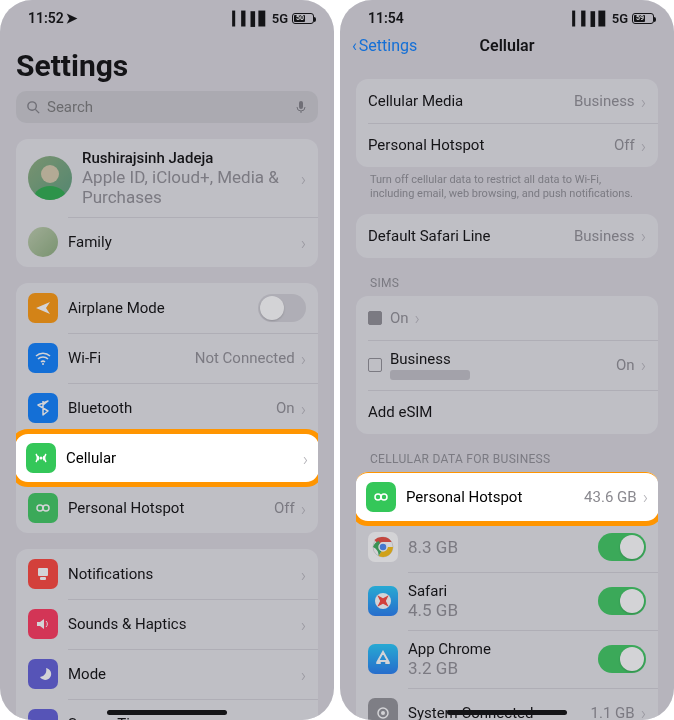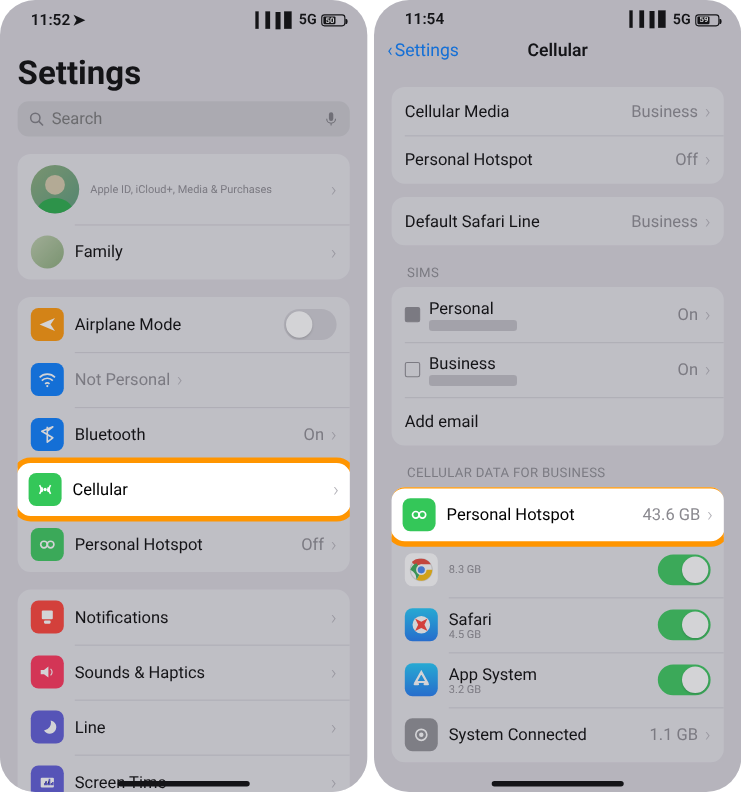--- a/index.html
+++ b/index.html
@@ -22,21 +22,21 @@
   .search input { border:none; background:transparent; flex:1; font-size:15px; color:#333; outline:none;}
   .search .mic { width:14px; height:14px; }
 
   .group { background:#e5e4e9; border-radius:12px; margin-top:16px; overflow:hidden; }
   .row { display:flex; align-items:center; padding:10px 12px; position:relative; min-height:44px; }
   .row + .row::before { content:""; position:absolute; top:0; left:52px; right:0; height:1px; background:#cfced4; }
   .row.simplepad + .row::before { left:12px; }
   .row .iconbox { width:30px; height:30px; border-radius:7px; display:flex; align-items:center; justify-content:center; margin-right:10px; flex-shrink:0; }
   .row .appicon { width:30px; height:30px; border-radius:7px; margin-right:10px; flex-shrink:0; display:flex; align-items:center; justify-content:center; }
   .row .label { flex:1; font-size:15px; color:#000; }
-  .row .sublabel { font-size:10px; color:#8a898f; }
+  .row .sublabel { font-size:17px; color:#8a898f; }
   .row .value { font-size:15px; color:#8a898f; margin-right:6px; }
   .chevron { color:#b3b2b8; font-size:18px; font-weight:300; }
   .avatar { width:44px; height:44px; border-radius:22px; background:linear-gradient(135deg,#8a7,#597); margin-right:10px; flex-shrink:0; display:flex; align-items:center; justify-content:center; overflow:hidden;}
   .avatar-sm { width:30px; height:30px; border-radius:15px; background:linear-gradient(135deg,#bca,#8a7); margin-right:10px; flex-shrink:0;}
   .toggle-off { width:48px; height:28px; border-radius:14px; background:#cfced4; position:relative; }
   .toggle-off::after { content:""; position:absolute; left:2px; top:2px; width:24px; height:24px; border-radius:12px; background:#fff; box-shadow:0 1px 2px rgba(0,0,0,0.2);}
   .toggle-on { width:48px; height:28px; border-radius:14px; background:#34c759; position:relative; }
   .toggle-on::after { content:""; position:absolute; right:2px; top:2px; width:24px; height:24px; border-radius:12px; background:#fff; box-shadow:0 1px 2px rgba(0,0,0,0.2);}
 
   .highlight-wrap { position:relative; margin: 0 -2px; z-index:10;}
@@ -89,20 +89,21 @@
 
     <div class="group">
       <div class="row">
         <div class="avatar">
             <svg width="44" height="44">
               <circle cx="22" cy="18" r="9" fill="#d4c9a8"></circle>
               <ellipse cx="22" cy="42" rx="16" ry="12" fill="#2a4"></ellipse>
             </svg>
           </div>
         <div style="flex:1">
+          <div class="label" style="font-weight:500">Rushirajsinh Jadeja</div>
           <div class="sublabel">Apple ID, iCloud+, Media &amp; Purchases</div>
         </div>
         <span class="chevron">›</span>
       </div>
       <div class="row">
         <div class="avatar-sm"></div>
         <div class="label">Family</div>
         <span class="chevron">›</span>
       </div>
     </div>
@@ -117,21 +118,22 @@
         <div class="label">Airplane Mode</div>
         <div class="toggle-off"></div>
       </div>
       <div class="row">
         <div class="iconbox" style="background:#007aff">
             <svg width="18" height="18" viewBox="0 0 18 18">
               <path d="M2 7a10 10 0 0114 0M4 10a7 7 0 0110 0M7 13a3 3 0 014 0" stroke="#fff" stroke-width="1.5" fill="none"></path>
               <circle cx="9" cy="15" r="1" fill="#fff"></circle>
             </svg>
           </div>
-        <div class="value">Not Personal</div>
+        <div class="label">Wi-Fi</div>
+        <div class="value">Not Connected</div>
         <span class="chevron">›</span>
       </div>
       <div class="row">
         <div class="iconbox" style="background:#007aff">
             <svg width="18" height="18" viewBox="0 0 18 18">
               <path d="M9 2v14l5-4-10-6 10-4-5 4" stroke="#fff" stroke-width="1.5" fill="none" stroke-linejoin="round"></path>
             </svg>
           </div>
         <div class="label">Bluetooth</div>
         <div class="value">On</div>
@@ -183,21 +185,21 @@
           </div>
         <div class="label">Sounds &amp; Haptics</div>
         <span class="chevron">›</span>
       </div>
       <div class="row">
         <div class="iconbox" style="background:#5856d6">
             <svg width="18" height="18" viewBox="0 0 18 18">
               <path d="M12 3a6 6 0 11-6 9 7 7 0 006-9z" fill="#fff"></path>
             </svg>
           </div>
-        <div class="label">Line</div>
+        <div class="label">Mode</div>
         <span class="chevron">›</span>
       </div>
       <div class="row">
         <div class="iconbox" style="background:#5856d6">
             <svg width="18" height="18" viewBox="0 0 18 18">
               <rect x="3" y="5" width="12" height="9" rx="1" fill="#fff"></rect>
               <path d="M6 11h2v-3M9 11h2v-5M12 11h2v-2" stroke="#5856d6" stroke-width="1.5"></path>
             </svg>
           </div>
         <div class="label">Screen Time</div>
@@ -237,51 +239,48 @@
         <div class="label">Cellular Media</div>
         <div class="value">Business</div>
         <span class="chevron">›</span>
       </div>
       <div class="row simplepad">
         <div class="label">Personal Hotspot</div>
         <div class="value">Off</div>
         <span class="chevron">›</span>
       </div>
     </div>
+    <div class="foot-note">Turn off cellular data to restrict all data to Wi-Fi, including email, web browsing, and push notifications.</div>
 
     <div class="group" style="margin-top:12px">
       <div class="row simplepad">
         <div class="label">Default Safari Line</div>
         <div class="value">Business</div>
         <span class="chevron">›</span>
       </div>
     </div>
 
     <div class="section-header">SIMs</div>
     <div class="group" style="margin-top:0">
       <div class="row simplepad">
         <div class="simsq filled"></div>
-        <div style="flex:1">
-          <div class="label">Personal</div>
-          <div class="blurbar"></div>
-        </div>
         <div class="value">On</div>
         <span class="chevron">›</span>
       </div>
       <div class="row simplepad">
         <div class="simsq"></div>
         <div style="flex:1">
           <div class="label">Business</div>
           <div class="blurbar"></div>
         </div>
         <div class="value">On</div>
         <span class="chevron">›</span>
       </div>
       <div class="row simplepad">
-        <div class="label add-link">Add email</div>
+        <div class="label add-link">Add eSIM</div>
       </div>
     </div>
 
     <div class="section-header">CELLULAR DATA FOR BUSINESS</div>
     <div class="group" style="margin-top:0">
       <div class="highlight-wrap">
         <div class="row">
           <div class="iconbox" style="background:#34c759">
               <svg width="18" height="18" viewBox="0 0 18 18">
                 <circle cx="6" cy="9" r="3" stroke="#fff" stroke-width="1.5" fill="none"></circle>
@@ -324,21 +323,21 @@
         </div>
         <div class="toggle-on"></div>
       </div>
       <div class="row">
         <div class="appicon" style="background:linear-gradient(#1ac7fb,#1a77f2)">
             <svg width="18" height="18" viewBox="0 0 18 18">
               <path d="M9 2l5 9H4zM3 13h3M12 13h3" stroke="#fff" stroke-width="2" stroke-linecap="round" fill="none"></path>
             </svg>
           </div>
         <div style="flex:1">
-          <div class="label">App System</div>
+          <div class="label">App Chrome</div>
           <div class="sublabel">3.2 GB</div>
         </div>
         <div class="toggle-on"></div>
       </div>
       <div class="row">
         <div class="iconbox" style="background:#8e8e93">
             <svg width="18" height="18" viewBox="0 0 18 18">
               <circle cx="9" cy="9" r="5" stroke="#fff" stroke-width="1.5" fill="none"></circle>
               <circle cx="9" cy="9" r="2" fill="#fff"></circle>
             </svg>

